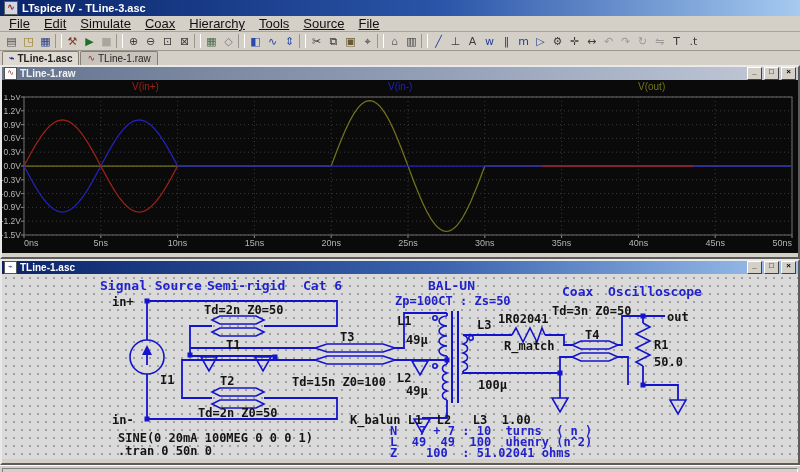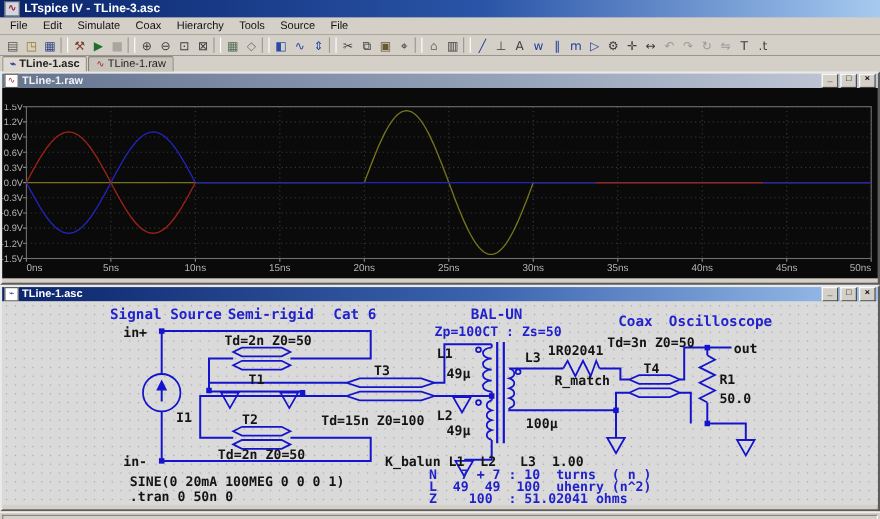--- a/index.html
+++ b/index.html
@@ -7,21 +7,21 @@
        font-family:"Liberation Sans",sans-serif;-webkit-font-smoothing:antialiased;}
   
   .titlebar{height:16px;display:flex;align-items:center;gap:4px;padding:0 4px;
     background:linear-gradient(90deg,#0a246a 0%,#2a55a8 55%,#a6caf0 100%);
     color:#fff;font-weight:bold;font-size:11px;}
   .appicon{width:12px;height:12px;background:#cfd6e4;border:1px solid #5a5a5a;
     color:#b02018;font-size:9px;line-height:11px;text-align:center;font-weight:bold;flex:0 0 auto;}
   
   .menubar{height:15px;display:flex;align-items:center;background:#d4d0c8;
     border-bottom:1px solid #a8a49c;padding:0 2px;}
-  .mitem{font-size:10px;padding:0 7px;color:#111;}
+  .mitem{font-size:13px;padding:0 7px;color:#111;text-decoration:underline;}
   
   .toolbar{height:18px;display:flex;align-items:center;background:#d4d0c8;
     border-bottom:1px solid #9a968e;padding:0 3px;}
   .ticon{width:17px;height:15px;font-size:11px;line-height:15px;text-align:center;
     font-family:"DejaVu Sans",sans-serif;}
   .tsep{width:5px;height:14px;border-left:1px solid #9a968e;border-right:1px solid #fff;margin:0 2px 0 1px;}
   
   .tabbar{height:14px;display:flex;align-items:flex-end;background:#d4d0c8;padding:0 2px;gap:1px;}
   .tab{height:13px;display:flex;align-items:center;gap:3px;padding:0 6px;
     border:1px solid #857f75;border-bottom:none;border-radius:2px 2px 0 0;
@@ -143,20 +143,25 @@
     <div class="childbar inactive">
       <span class="childicon" style="color:#a02020">∿</span>
       <span>TLine-1.raw</span>
       <span class="winbtns">
         <span class="wbtn">_</span>
         <span class="wbtn">□</span>
         <span class="wbtn">×</span>
       </span>
     </div>
     <div class="waveclient">
+      <div class="tracelabels" id="tracelabels">
+          <span style="left: 130px; color: rgb(156, 34, 24);">V(in+)</span>
+          <span style="left: 386px; color: rgb(35, 35, 187);">V(in-)</span>
+          <span style="left: 636px; color: rgb(116, 116, 28);">V(out)</span>
+        </div>
       <svg id="plot" width="796" height="158">
           <g>
             <line x1="22" y1="2" x2="22" y2="140" stroke="#3a3a3a" stroke-dasharray="1,3"></line>
             <line x1="22" y1="140" x2="22" y2="143" stroke="#8a8a8a"></line>
             <text x="22" y="151" text-anchor="start" fill="#b4b4b4" font-size="9" font-family="Liberation Sans, sans-serif">0ns</text>
             <line x1="98.80000000000001" y1="2" x2="98.80000000000001" y2="140" stroke="#3a3a3a" stroke-dasharray="1,3"></line>
             <line x1="98.80000000000001" y1="140" x2="98.80000000000001" y2="143" stroke="#8a8a8a"></line>
             <text x="98.80000000000001" y="151" text-anchor="middle" fill="#b4b4b4" font-size="9" font-family="Liberation Sans, sans-serif">5ns</text>
             <line x1="175.60000000000002" y1="2" x2="175.60000000000002" y2="140" stroke="#3a3a3a" stroke-dasharray="1,3"></line>
             <line x1="175.60000000000002" y1="140" x2="175.60000000000002" y2="143" stroke="#8a8a8a"></line>

